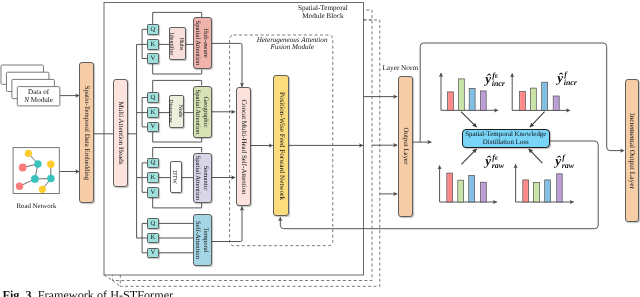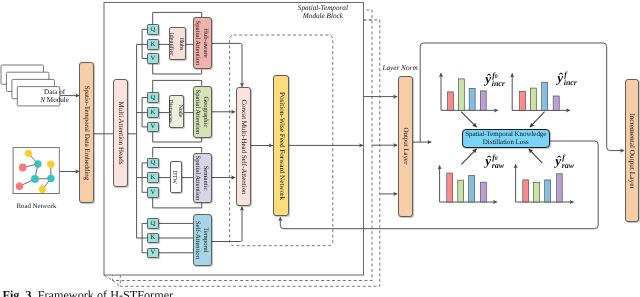--- a/index.html
+++ b/index.html
@@ -12,25 +12,25 @@
      box-shadow:1px 1px 1.1px rgba(0,0,0,0.24);}
 .vbox .vlabel{position:absolute;left:50%;top:50%;white-space:nowrap;text-align:center;
    transform:translate(-50%,-50%) rotate(90deg);font-size:7px;line-height:7.2px;}
 
 .qkv{display:flex;align-items:center;justify-content:center;font-size:6.6px;border-radius:1.3px;}
 .loss{border:0.9px solid #1d1d1d;border-radius:4px;display:flex;align-items:center;justify-content:center;}
 .losslabel{text-align:center;font-size:6.9px;line-height:8.0px;padding-top:1.2px;}
 .plain{position:absolute;white-space:nowrap;}
 .datatxt{font-size:7.1px;line-height:8.1px;text-align:center;}
 .rnlabel{font-size:6.8px;}
-.enctitle{font-size:7.2px;line-height:7.5px;font-style:italic;}
+.enctitle{font-size:7.2px;line-height:7.5px;}
 .fusiontitle{font-size:7.15px;line-height:6.8px;font-style:italic;}
 .paralleltitle{font-size:7.0px;font-style:italic;}
 .paralleltitle b{font-style:italic;font-weight:bold;}
-.layernorm{font-size:7.25px;font-style:italic;}
+.layernorm{font-size:7.25px;}
 .caption{font-size:12.2px;}
 .mathlbl{font-style:italic;font-weight:bold;line-height:1;width:0;height:0;}
 .mathlbl .yh{position:absolute;left:0px;top:0px;font-size:13.2px;line-height:1;}
 .mathlbl .sup{position:absolute;left:7.0px;top:0.0px;font-size:7.9px;line-height:1;}
 .mathlbl .sup .s0{font-size:5.6px;font-style:italic;}
 .mathlbl .sub{position:absolute;left:6.5px;top:7.6px;font-size:7.9px;line-height:1;}
 </style>
 </head>
 <body>
 
@@ -281,28 +281,32 @@
     </div>
   <div class="box vbox" style="left: 624.6px; top: 79.4px; width: 14px; height: 142.4px; background: rgb(247, 205, 168);">
       <div class="vlabel" style="font-size:7.3px">Incremental Output Layer</div>
     </div>
   <div class="box loss" style="left: 461.8px; top: 128.6px; width: 87.9px; height: 19px; background: rgb(121, 213, 247);">
       <div class="losslabel">
         <div>Spatial-Temporal Knowledge</div>
         <div>Distillation Loss</div>
       </div>
     </div>
-  <div class="plain datatxt" style="left:17.4px;top:87.6px;width:42.5px;padding-left:16px;">
+  <div class="plain datatxt" style="left:17.4px;top:87.6px;width:42.5px;">
       <div>Data of</div>
       <div><i>N</i><span> Module</span></div>
     </div>
   <div class="plain rnlabel" style="left:0px;top:203.3px;width:72.8px;text-align:center;">Road Network</div>
   <div class="plain enctitle" style="left:272.9px;top:5.0px;width:100px;text-align:center;">
       <div>Spatial-Temporal</div>
       <div>Module Block</div>
+    </div>
+  <div class="plain fusiontitle" style="left:242.1px;top:37.3px;width:100px;text-align:center;">
+      <div>Heterogeneous Attention</div>
+      <div>Fusion Module</div>
     </div>
   <div class="plain layernorm" style="left:382.4px;top:63.9px;">Layer Norm</div>
   <div class="plain caption" style="left:2.5px;top:287.6px;"><b>Fig. 3.</b><span> </span><span>Framework of H-STFormer.</span></div>
   <div class="plain mathlbl" style="left:485.20px;top:72.40px;">
       <span class="yh">ŷ</span>
       <span class="sup"><span>f</span><span class="s0">0</span></span>
       <span class="sub">incr</span>
     </div>
   <div class="plain mathlbl" style="left:557.20px;top:71.40px;">
       <span class="yh">ŷ</span>

